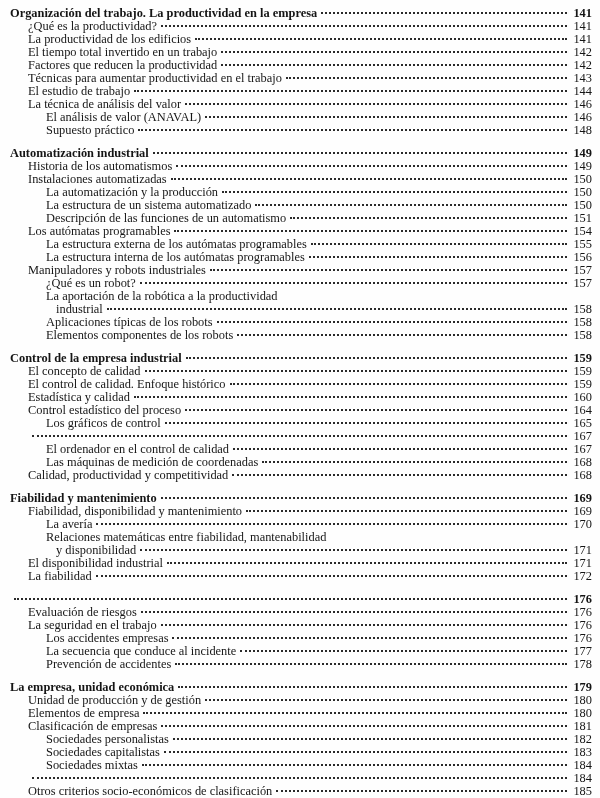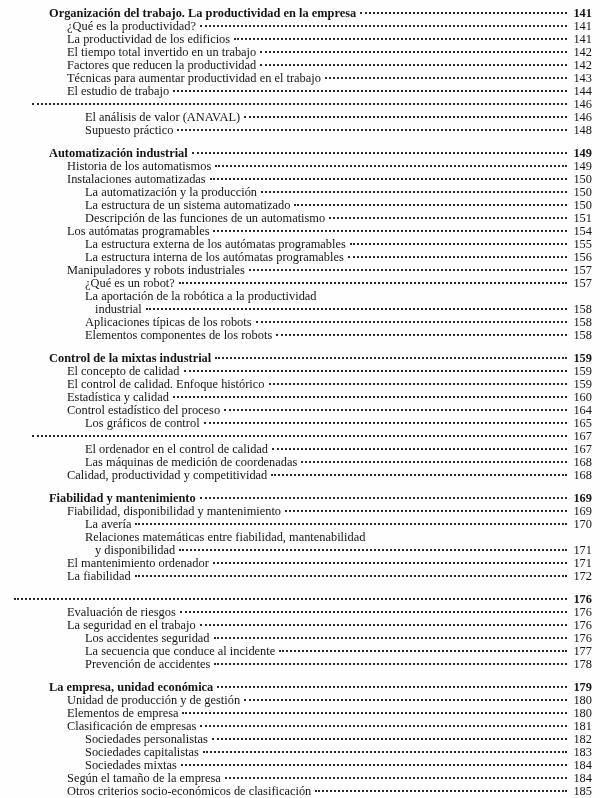--- a/index.html
+++ b/index.html
@@ -26,21 +26,21 @@
     display: flex;
     align-items: baseline;
     line-height: 13px;
     white-space: nowrap;
   }
   .toc-row.bold { font-weight: bold; }
   .lvl0 { padding-left: 0; }
   .lvl1 { padding-left: 18px; }
   .lvl2 { padding-left: 36px; justify-content: space-between; }
   .cont.lvl2 { padding-left: 46px; }
-  .toc-text { flex: 0 0 auto; margin-left: 39px; }
+  .toc-text { flex: 0 0 auto; }
   .leader {
     flex: 1 1 auto;
     min-width: 12px;
     margin: 0 3px 0 4px;
     border-bottom: 2px dotted #2a2a2a;
     transform: translateY(-3px);
   }
   .toc-page {
     flex: 0 0 auto;
     min-width: 22px;
@@ -82,20 +82,21 @@
           <span class="toc-text">Técnicas para aumentar productividad en el trabajo</span>
           <span class="leader"></span>
           <span class="toc-page">143</span>
         </div>
         <div class="toc-row lvl1">
           <span class="toc-text">El estudio de trabajo</span>
           <span class="leader"></span>
           <span class="toc-page">144</span>
         </div>
         <div class="toc-row lvl1">
+          <span class="toc-text">La técnica de análisis del valor</span>
           <span class="leader"></span>
           <span class="toc-page">146</span>
         </div>
         <div class="toc-row lvl2">
           <span class="toc-text">El análisis de valor (ANAVAL)</span>
           <span class="leader"></span>
           <span class="toc-page">146</span>
         </div>
         <div class="toc-row lvl2">
           <span class="toc-text">Supuesto práctico</span>
@@ -173,21 +174,21 @@
           <span class="toc-page">158</span>
         </div>
         <div class="toc-row lvl2">
           <span class="toc-text">Elementos componentes de los robots</span>
           <span class="leader"></span>
           <span class="toc-page">158</span>
         </div>
       </div>
       <div class="toc-section">
         <div class="toc-row lvl0 bold">
-          <span class="toc-text">Control de la mixtas industrial</span>
+          <span class="toc-text">Control de la empresa industrial</span>
           <span class="leader"></span>
           <span class="toc-page">159</span>
         </div>
         <div class="toc-row lvl1">
           <span class="toc-text">El concepto de calidad</span>
           <span class="leader"></span>
           <span class="toc-page">159</span>
         </div>
         <div class="toc-row lvl1">
           <span class="toc-text">El control de calidad. Enfoque histórico</span>
@@ -247,21 +248,21 @@
         </div>
         <div class="toc-row lvl2">
           <span class="toc-text">Relaciones matemáticas entre fiabilidad, mantenabilidad</span>
         </div>
         <div class="toc-row lvl2 cont">
           <span class="toc-text">y disponibilidad</span>
           <span class="leader"></span>
           <span class="toc-page">171</span>
         </div>
         <div class="toc-row lvl1">
-          <span class="toc-text">El mantenimiento ordenador</span>
+          <span class="toc-text">El disponibilidad industrial</span>
           <span class="leader"></span>
           <span class="toc-page">171</span>
         </div>
         <div class="toc-row lvl1">
           <span class="toc-text">La fiabilidad</span>
           <span class="leader"></span>
           <span class="toc-page">172</span>
         </div>
       </div>
       <div class="toc-section">
@@ -273,21 +274,21 @@
           <span class="toc-text">Evaluación de riesgos</span>
           <span class="leader"></span>
           <span class="toc-page">176</span>
         </div>
         <div class="toc-row lvl1">
           <span class="toc-text">La seguridad en el trabajo</span>
           <span class="leader"></span>
           <span class="toc-page">176</span>
         </div>
         <div class="toc-row lvl2">
-          <span class="toc-text">Los accidentes seguridad</span>
+          <span class="toc-text">Los accidentes empresas</span>
           <span class="leader"></span>
           <span class="toc-page">176</span>
         </div>
         <div class="toc-row lvl2">
           <span class="toc-text">La secuencia que conduce al incidente</span>
           <span class="leader"></span>
           <span class="toc-page">177</span>
         </div>
         <div class="toc-row lvl2">
           <span class="toc-text">Prevención de accidentes</span>
@@ -325,21 +326,20 @@
           <span class="toc-text">Sociedades capitalistas</span>
           <span class="leader"></span>
           <span class="toc-page">183</span>
         </div>
         <div class="toc-row lvl2">
           <span class="toc-text">Sociedades mixtas</span>
           <span class="leader"></span>
           <span class="toc-page">184</span>
         </div>
         <div class="toc-row lvl1">
-          <span class="toc-text">Según el tamaño de la empresa</span>
           <span class="leader"></span>
           <span class="toc-page">184</span>
         </div>
         <div class="toc-row lvl1">
           <span class="toc-text">Otros criterios socio-económicos de clasificación</span>
           <span class="leader"></span>
           <span class="toc-page">185</span>
         </div>
       </div>
     </div>

